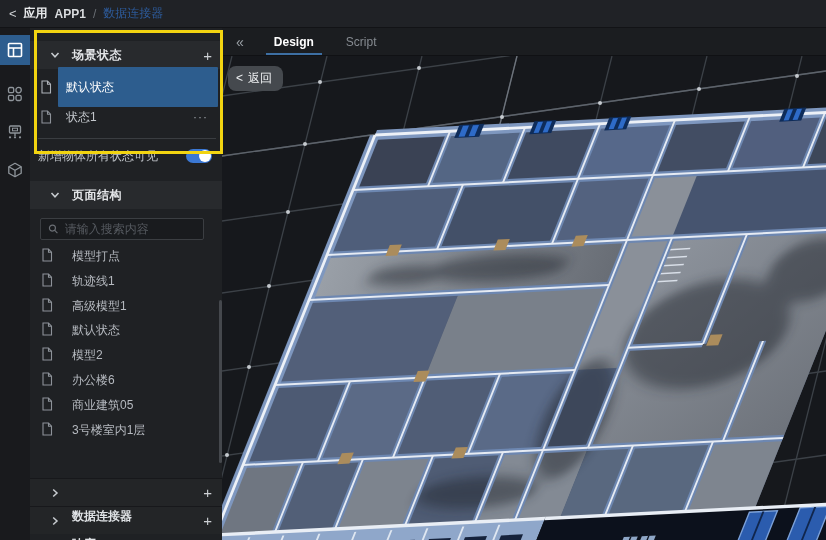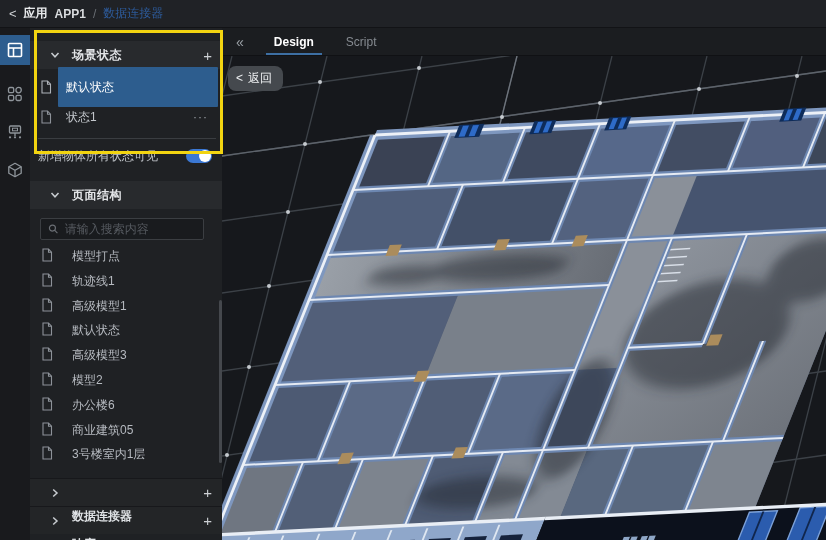--- a/index.html
+++ b/index.html
@@ -198,27 +198,20 @@
           <path d="M7.5 1 V4.2 H10.5" fill="none" stroke="#8d9299" stroke-width="1.1"></path>
         </svg>
         <span>高级模型1</span>
       </li>
     <li>
         <svg width="12" height="14" viewBox="0 0 12 14">
           <path d="M2 1 h5.5 L10.5 4.2 V13 H2 Z" fill="none" stroke="#8d9299" stroke-width="1.1"></path>
           <path d="M7.5 1 V4.2 H10.5" fill="none" stroke="#8d9299" stroke-width="1.1"></path>
         </svg>
         <span>默认状态</span>
-      </li>
-    <li>
-        <svg width="12" height="14" viewBox="0 0 12 14">
-          <path d="M2 1 h5.5 L10.5 4.2 V13 H2 Z" fill="none" stroke="#8d9299" stroke-width="1.1"></path>
-          <path d="M7.5 1 V4.2 H10.5" fill="none" stroke="#8d9299" stroke-width="1.1"></path>
-        </svg>
-        <span>高级模型3</span>
       </li>
     <li>
         <svg width="12" height="14" viewBox="0 0 12 14">
           <path d="M2 1 h5.5 L10.5 4.2 V13 H2 Z" fill="none" stroke="#8d9299" stroke-width="1.1"></path>
           <path d="M7.5 1 V4.2 H10.5" fill="none" stroke="#8d9299" stroke-width="1.1"></path>
         </svg>
         <span>模型2</span>
       </li>
     <li>
         <svg width="12" height="14" viewBox="0 0 12 14">

